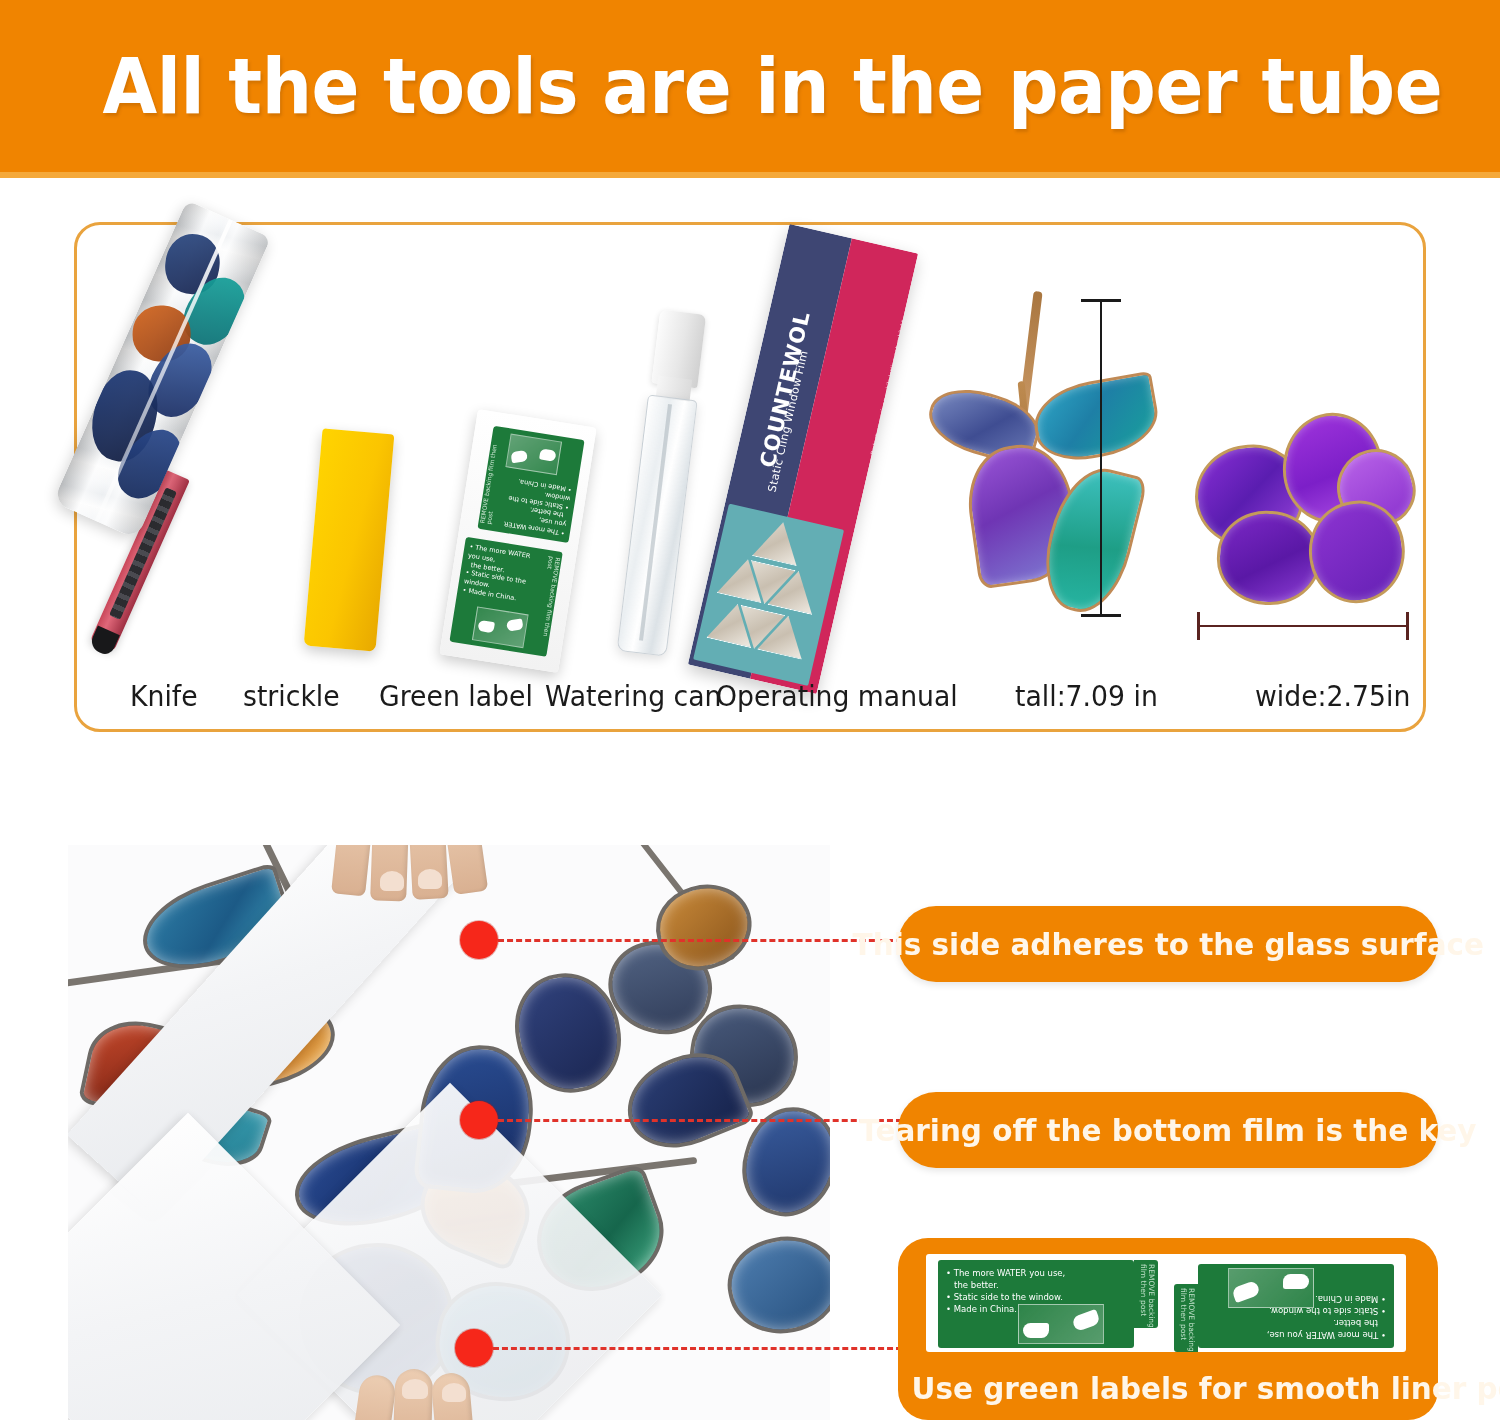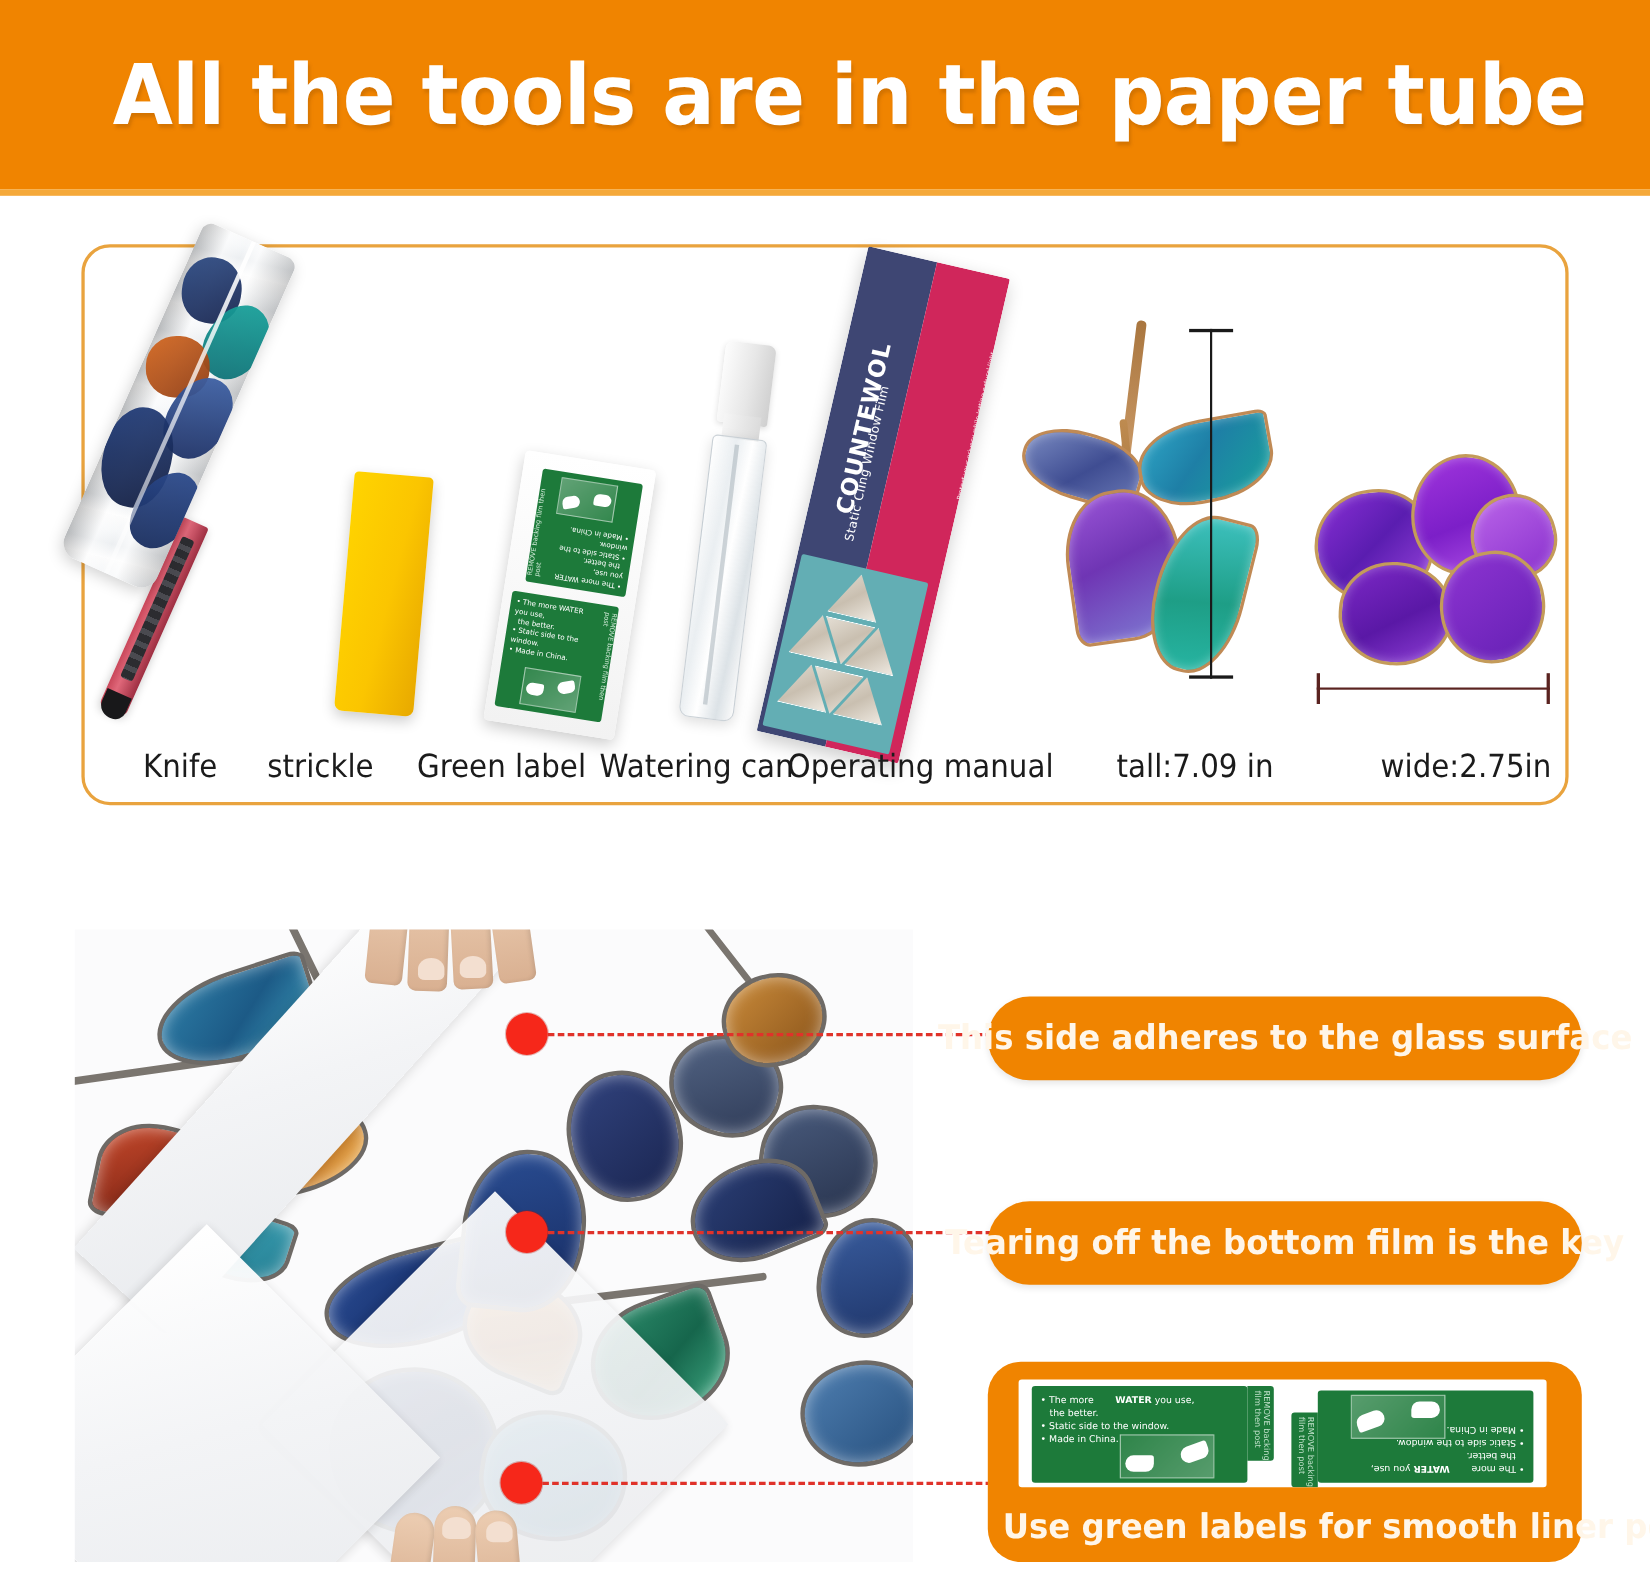--- a/index.html
+++ b/index.html
@@ -305,21 +305,21 @@
   .panel-green { position:absolute; background:#1D7A3A; }
   .pg-left  { left:12px;  top:6px;  width:196px; height:88px; border-radius:3px; }
   .pg-lside { left:208px; top:6px;  width:24px;  height:68px; background:#1D7A3A; border-radius:0 3px 3px 0; }
   .pg-right { right:12px; top:10px; width:196px; height:84px; border-radius:3px; transform:rotate(180deg); }
   .pg-rside { right:208px; top:30px; width:24px; height:68px; background:#1D7A3A; border-radius:3px 0 0 3px; }
   .pg-txt {
     position:absolute; left:8px; top:7px; right:6px;
     color:#ffffff; font-size:8.5px; line-height:1.42;
     font-family:"DejaVu Sans", sans-serif;
   }
-  .pg-txt b { font-weight:bold;margin-left:17px; }
+  .pg-txt b { font-weight:normal; }
   .pg-vert {
     position:absolute; color:#bfe0c9; font-size:7.5px; line-height:1.15;
     writing-mode:vertical-rl; text-orientation:mixed;
     font-family:"DejaVu Sans", sans-serif;
   }
   .pg-icon {
     position:absolute; left:80px; bottom:4px; width:86px; height:40px;
     border:1px solid rgba(255,255,255,.5);
     background:linear-gradient(135deg,rgba(255,255,255,.08),rgba(255,255,255,.26));
   }

